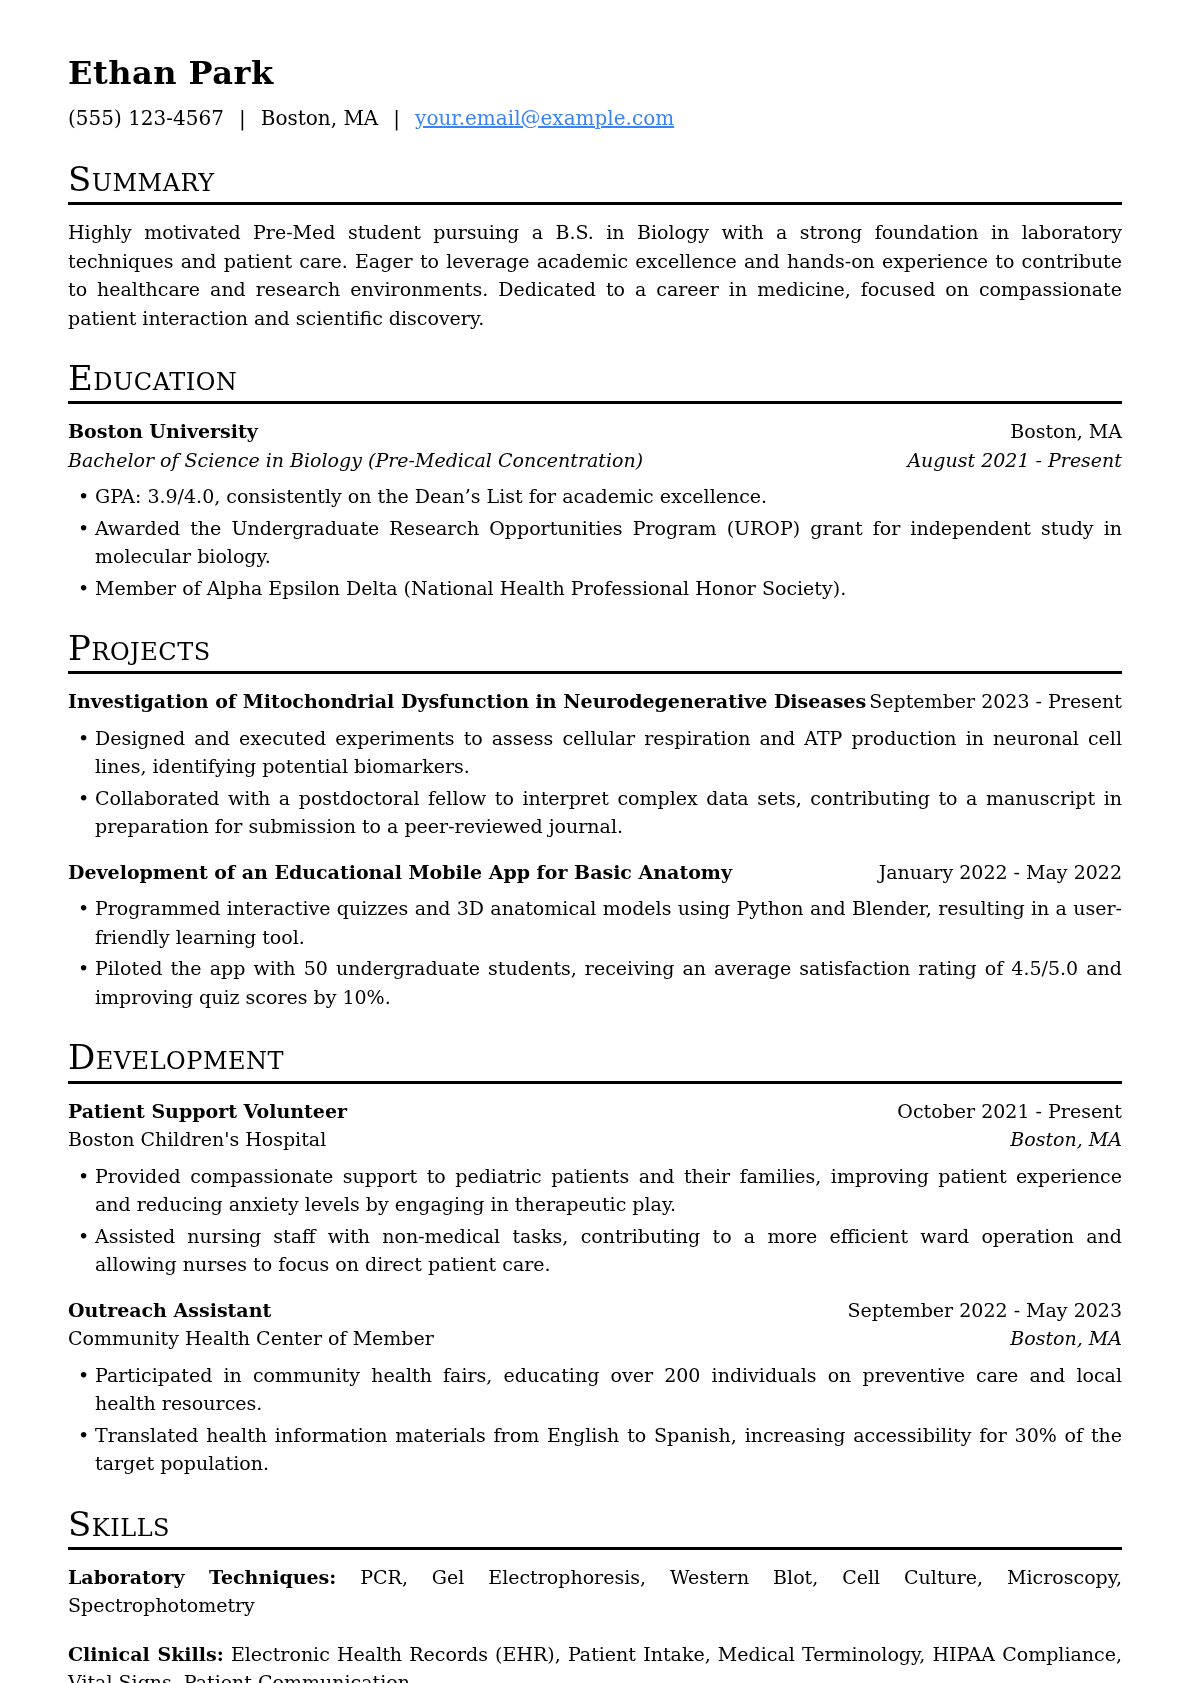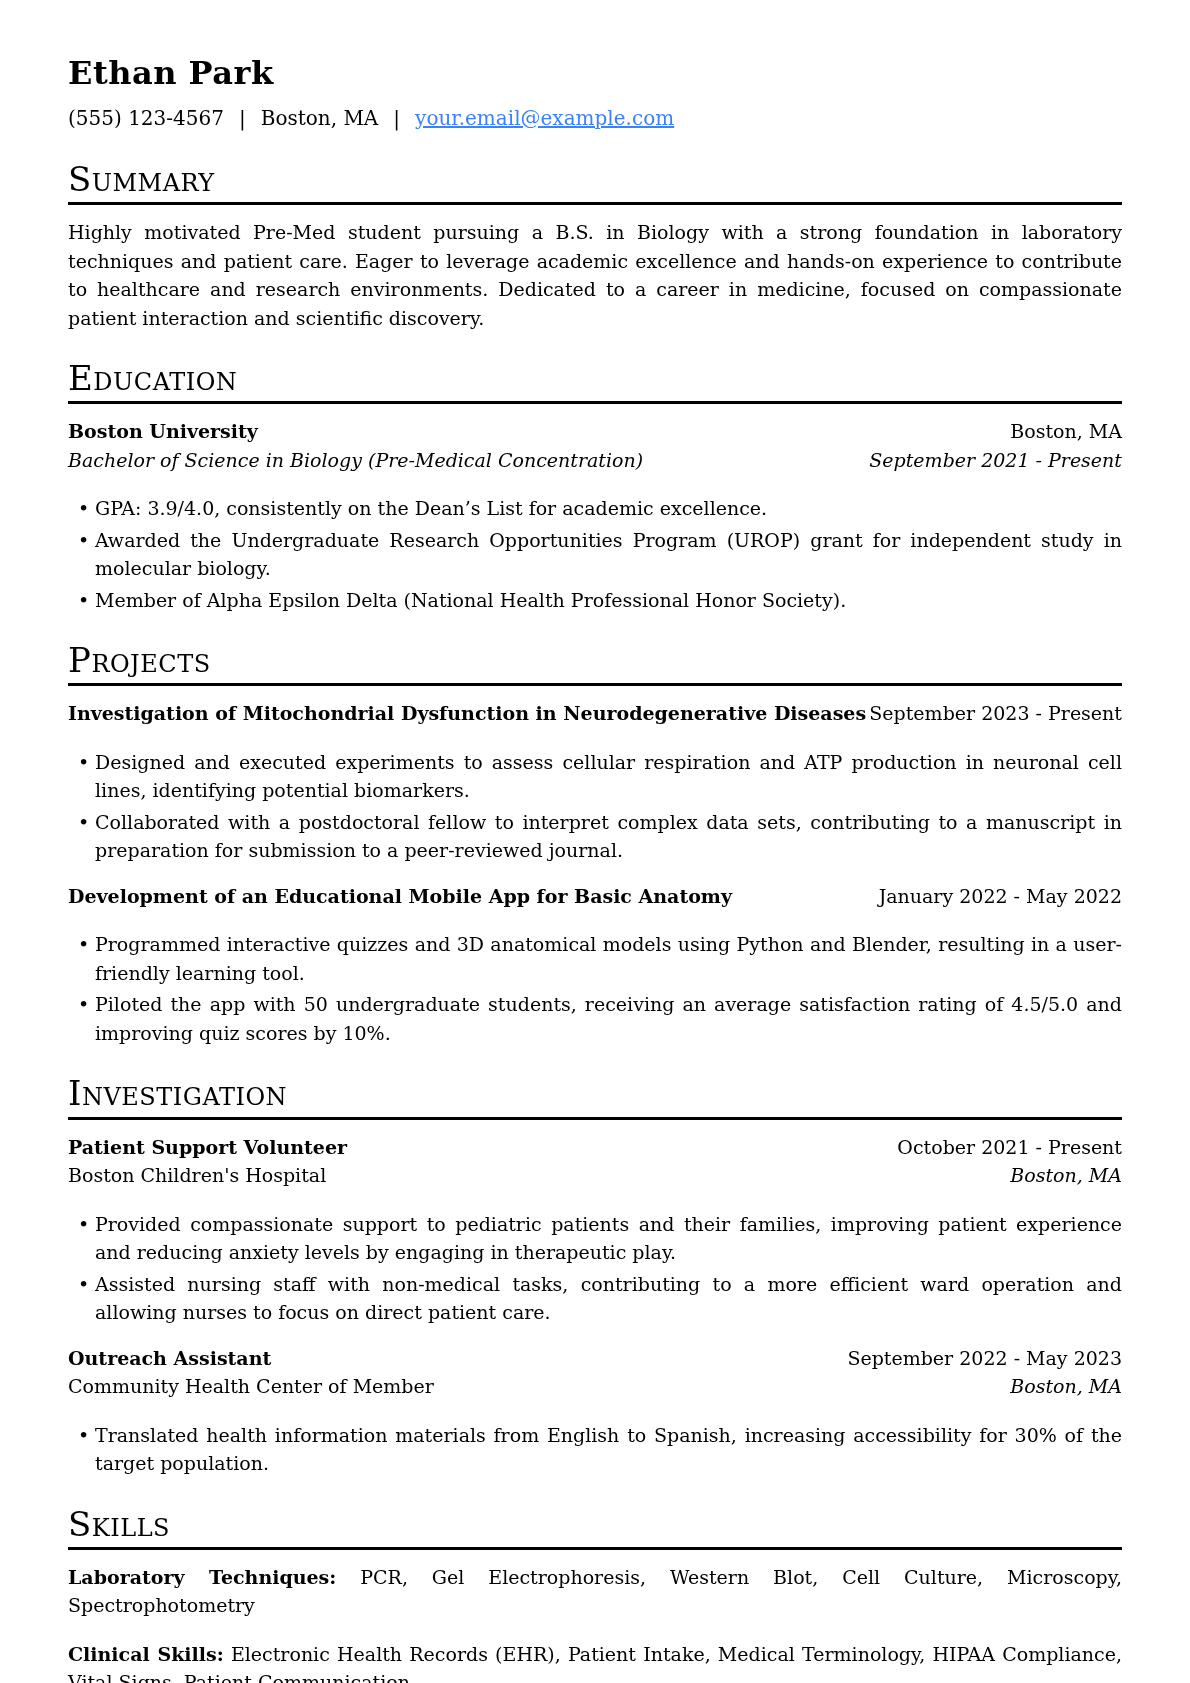--- a/index.html
+++ b/index.html
@@ -66,21 +66,21 @@
   }
   .row .right {
     text-align: right;
     white-space: nowrap;
     flex: 0 0 auto;
   }
   .bold { font-weight: bold; }
   .ital { font-style: italic; }
   ul.bullets {
     list-style: none;
-    margin: 20px 0 0 0;
+    margin: 8px 0 0 0;
     padding: 0;
   }
   ul.bullets li {
     position: relative;
     padding-left: 27px;
     margin-bottom: 3px;
     text-align: justify;
     hyphens: auto;
     -webkit-hyphens: auto;
   }
@@ -117,21 +117,21 @@
 
   <section>
     <h2 class="sec">Education</h2>
     <div class="entry">
       <div class="row">
         <span class="bold">Boston University</span>
         <span class="right">Boston, MA</span>
       </div>
       <div class="row">
         <span class="ital">Bachelor of Science in Biology (Pre-Medical Concentration)</span>
-        <span class="right ital">September 2021 - Present</span>
+        <span class="right ital">August 2021 - Present</span>
       </div>
       <ul class="bullets">
         <li>GPA: 3.9/4.0, consistently on the Dean’s List for academic excellence.</li>
         <li>Awarded the Undergraduate Research Opportunities Program (UROP) grant for independent study in molecular biology.</li>
         <li>Member of Alpha Epsilon Delta (National Health Professional Honor Society).</li>
       </ul>
     </div>
   </section>
 
   <section>
@@ -154,21 +154,21 @@
         <span class="right">January 2022 - May 2022</span>
       </div>
       <ul class="bullets">
         <li>Programmed interactive quizzes and 3D anatomical models using Python and Blender, resulting in a user-friendly learning tool.</li>
         <li>Piloted the app with 50 undergraduate students, receiving an average satisfaction rating of 4.5/5.0 and improving quiz scores by 10%.</li>
       </ul>
     </div>
   </section>
 
   <section>
-    <h2 class="sec">Investigation</h2>
+    <h2 class="sec">Development</h2>
 
     <div class="entry">
       <div class="row">
         <span class="bold">Patient Support Volunteer</span>
         <span class="right">October 2021 - Present</span>
       </div>
       <div class="row">
         <span>Boston Children's Hospital</span>
         <span class="right ital">Boston, MA</span>
       </div>
@@ -181,20 +181,21 @@
     <div class="entry">
       <div class="row">
         <span class="bold">Outreach Assistant</span>
         <span class="right">September 2022 - May 2023</span>
       </div>
       <div class="row">
         <span>Community Health Center of Member</span>
         <span class="right ital">Boston, MA</span>
       </div>
       <ul class="bullets">
+        <li>Participated in community health fairs, educating over 200 individuals on preventive care and local health resources.</li>
         <li>Translated health information materials from English to Spanish, increasing accessibility for 30% of the target population.</li>
       </ul>
     </div>
   </section>
 
   <section>
     <h2 class="sec">Skills</h2>
     <p class="skills-para">
       <strong>Laboratory Techniques:</strong>
       <span>PCR, Gel Electrophoresis, Western Blot, Cell Culture, Microscopy, Spectrophotometry</span>

